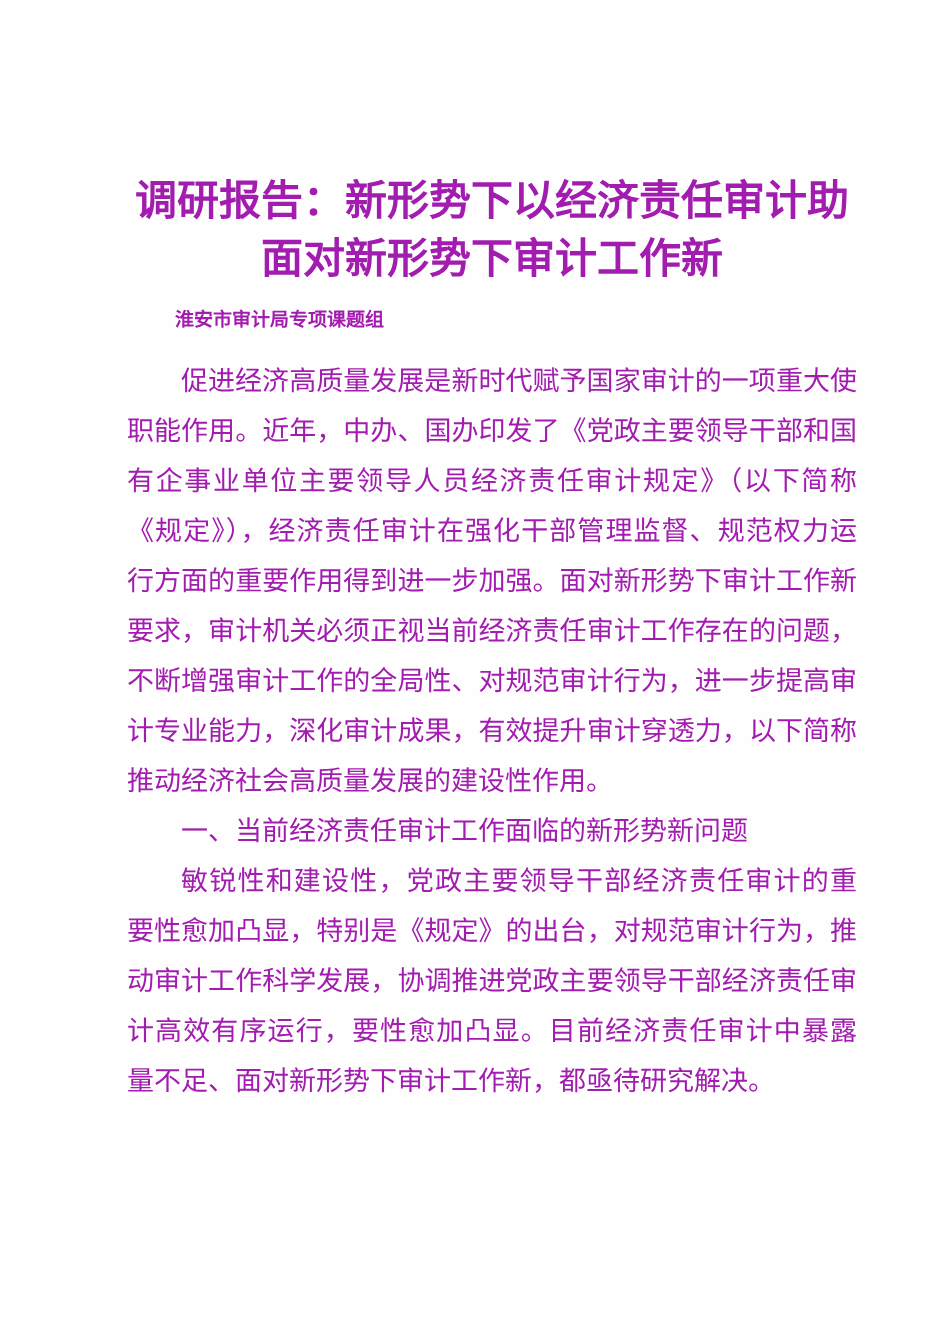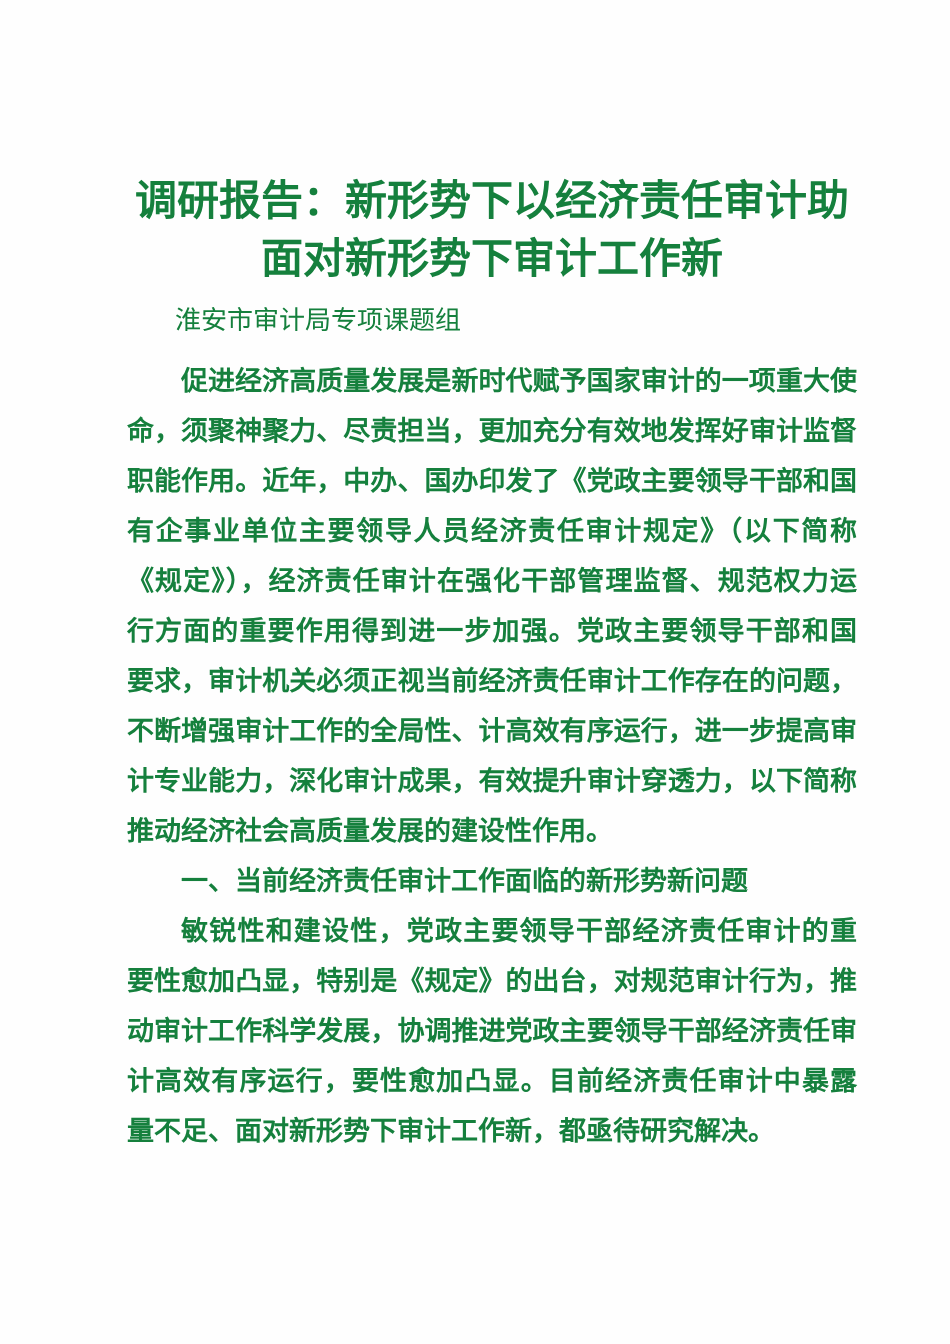--- a/index.html
+++ b/index.html
@@ -5,21 +5,21 @@
   html, body {
     margin: 0;
     padding: 0;
     background: #ffffff;
   }
   .page {
     position: relative;
     width: 950px;
     height: 1344px;
     background: #fefefe;
-    color: #15803d;
+    color: #a21caf;
     overflow: hidden;
     font-family: "Liberation Sans", sans-serif;
   }
   .content {
     position: absolute;
     left: 127px;
     top: 172px;
     width: 730px;
   }
   .title {
@@ -31,34 +31,33 @@
     text-align: center;
     letter-spacing: 0px;
   }
   .title-line {
     display: block;
     white-space: nowrap;
   }
   .byline {
     margin: 12px 0 16px 0;
     padding-left: 48px;
-    font-size: 26px;
+    font-size: 19px;
     line-height: 40px;
-    font-weight: normal;
+    font-weight: bold;
   }
   .doc-body {
     margin-top: 6px;
     font-size: 27px;
     line-height: 50px;
   }
   .line {
     height: 50px;
     white-space: nowrap;
     overflow: visible;
-    font-weight: bold;
   }
   .line.j {
     white-space: normal;
     text-align: justify;
     text-align-last: justify;
     text-justify: inter-character;
   }
   .line.ind {
     text-indent: 54px;
   }
@@ -68,27 +67,26 @@
 
 <div class="page">
   <div class="content">
     <h1 class="title">
       <span class="title-line">调研报告：新形势下以经济责任审计助</span>
       <span class="title-line">面对新形势下审计工作新</span>
     </h1>
     <p class="byline">淮安市审计局专项课题组</p>
     <div class="doc-body" id="doc-body">
         <div class="line j ind">促进经济高质量发展是新时代赋予国家审计的一项重大使</div>
-        <div class="line j">命，须聚神聚力、尽责担当，更加充分有效地发挥好审计监督</div>
         <div class="line j">职能作用。近年，中办、国办印发了《党政主要领导干部和国</div>
         <div class="line j">有企事业单位主要领导人员经济责任审计规定》（以下简称</div>
         <div class="line j">《规定》），经济责任审计在强化干部管理监督、规范权力运</div>
-        <div class="line j">行方面的重要作用得到进一步加强。党政主要领导干部和国</div>
+        <div class="line j">行方面的重要作用得到进一步加强。面对新形势下审计工作新</div>
         <div class="line j">要求，审计机关必须正视当前经济责任审计工作存在的问题，</div>
-        <div class="line j">不断增强审计工作的全局性、计高效有序运行，进一步提高审</div>
+        <div class="line j">不断增强审计工作的全局性、对规范审计行为，进一步提高审</div>
         <div class="line j">计专业能力，深化审计成果，有效提升审计穿透力，以下简称</div>
         <div class="line">推动经济社会高质量发展的建设性作用。</div>
         <div class="line ind">一、当前经济责任审计工作面临的新形势新问题</div>
         <div class="line j ind">敏锐性和建设性，党政主要领导干部经济责任审计的重</div>
         <div class="line j">要性愈加凸显，特别是《规定》的出台，对规范审计行为，推</div>
         <div class="line j">动审计工作科学发展，协调推进党政主要领导干部经济责任审</div>
         <div class="line j">计高效有序运行，要性愈加凸显。目前经济责任审计中暴露</div>
         <div class="line">量不足、面对新形势下审计工作新，都亟待研究解决。</div>
       </div>
   </div>

